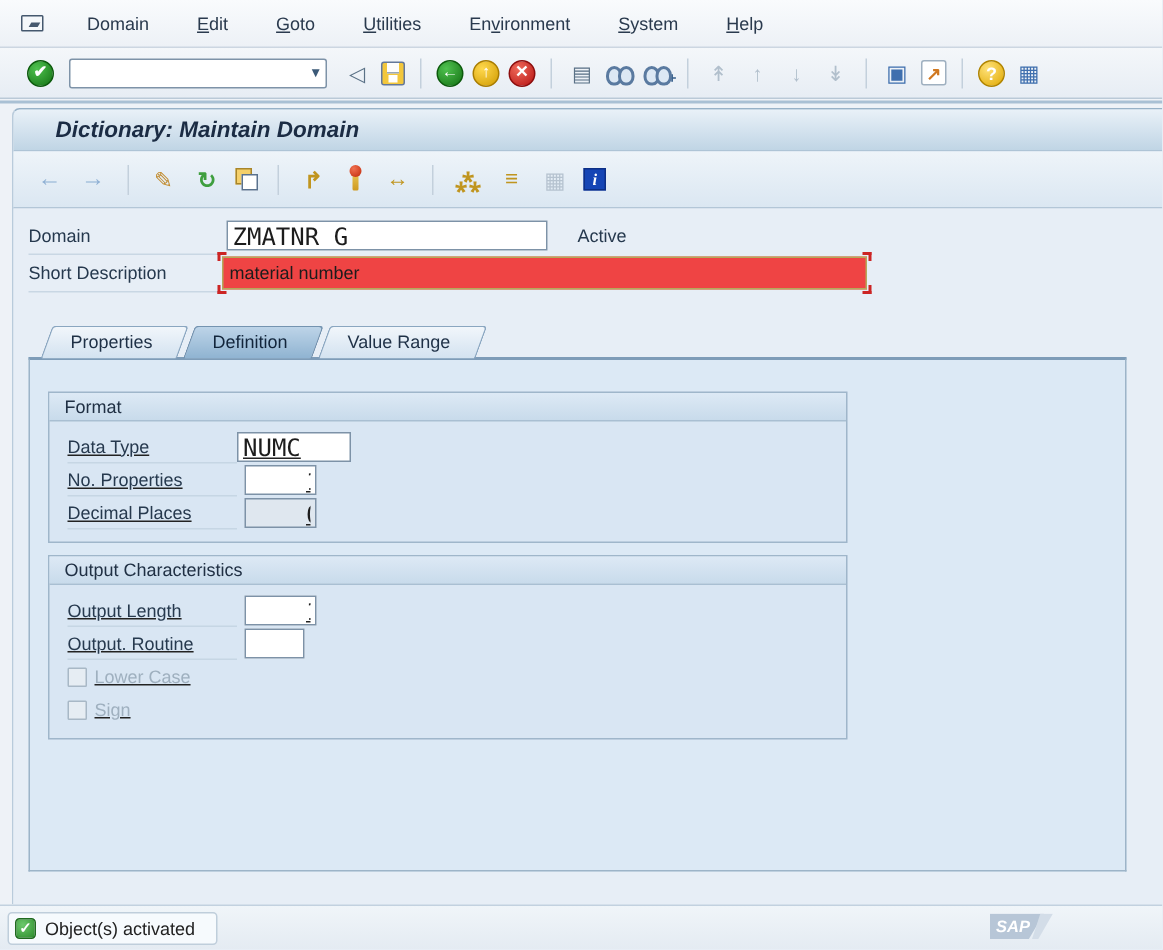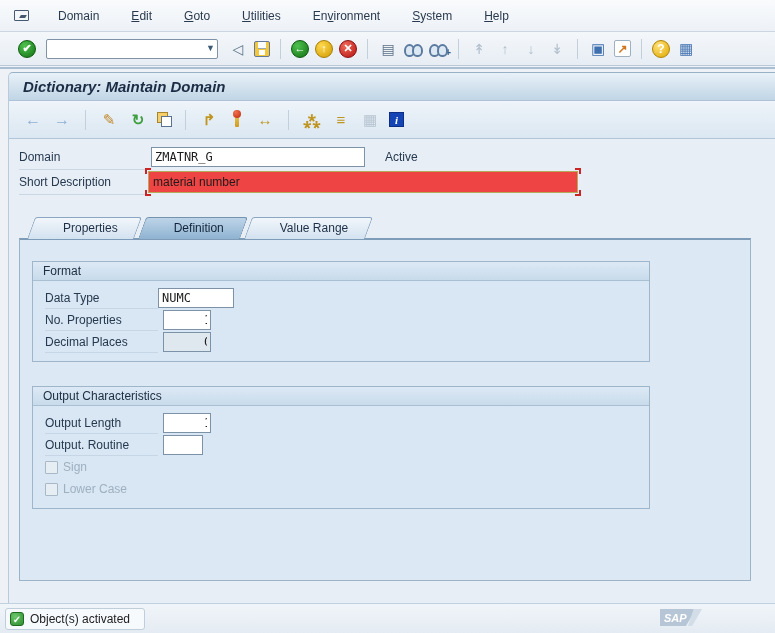--- a/index.html
+++ b/index.html
@@ -47,21 +47,21 @@
   .ico-customize { color:#3f6fae; font-size:15px; }
   .circ.help { background:radial-gradient(circle at 35% 30%, #ffe27a, #e0a800); border:1px solid #b08400; color:#fff; font-size:12px; }
 
   
   .topline { position:absolute; left:0; top:67px; width:775px; height:2px; background:#a9c0d4; }
   .frame { position:absolute; left:8px; top:72px; right:0; bottom:30px;
     border-top:1px solid #97b1c7; border-left:1px solid #b9cbdb; border-top-left-radius:5px; background:#e3edf6; }
 
   .titlebar { position:absolute; left:0; top:0; right:0; height:28px; border-top-left-radius:5px;
     background:linear-gradient(#e9f1f8,#c0d5e5); border-bottom:1px solid #aec4d6;
-    display:flex; align-items:center; padding-left:14px; }
+    display:flex; align-items:center; padding-left:28px; }
   .titlebar .ttl { font-size:15px; font-weight:bold; font-style:italic; color:#1b2c44; }
 
   .apptoolbar { position:absolute; left:0; top:28px; right:0; height:38px;
     background:linear-gradient(#eef4f9,#dbe7f2); border-bottom:1px solid #b3c6d7;
     display:flex; align-items:center; gap:9px; padding-left:14px; }
   .aico { font-size:15px; width:20px; text-align:center; cursor:default; }
   .aico.nav { color:#8fb0d4; font-weight:bold; font-size:16px; }
   .aico.pencil { color:#c08828; }
   .aico.refresh { color:#3f9f3f; font-weight:bold; }
   .aico.gold { color:#c0951f; font-weight:bold; }
@@ -73,50 +73,50 @@
   .match::before { content:""; position:absolute; top:-2px; left:-2px; width:8px; height:8px; background:radial-gradient(circle at 35% 30%, #f07050,#c02808); border-radius:50%; }
   .infoico { width:15px; height:15px; background:#1545b5; color:#fff; border:1px solid #0c2f86;
     font-family:"Liberation Serif", serif; font-weight:bold; font-style:italic; font-size:11px;
     display:flex; align-items:center; justify-content:center; }
 
   
   .content { position:absolute; left:0; top:66px; right:0; bottom:0; background:#e7eef6; }
   .flabel { position:absolute; color:#26394e; }
   .rowline { position:absolute; height:1px; background:#c9d7e4; }
   .field { border:1px solid #7d92a7; background:#fff; height:20px; padding:0 3px;
-    font-family:"DejaVu Sans Mono", monospace; font-size:12px; color:#1c1c1c; }
+    font-family:"DejaVu Sans Mono", monospace; font-size:16px; color:#1c1c1c; }
   .field.ro { background:#dfe7ef; }
   .field.num { text-align:right;padding-left:40px; }
   .domain-input { position:absolute; left:142px; top:8px; width:214px; }
   .active-lbl { position:absolute; left:364px; top:11px;margin-left:12px; }
   .sd-wrap { position:absolute; left:139px; top:32px; width:430px; height:22px; }
   .sd-wrap input { width:100%; height:100%; border:1px solid #b5a95a; background:#ef4444;
     font-family:"Liberation Sans", sans-serif; font-size:12px; padding:0 4px; color:#1c1c1c; }
   .corner { position:absolute; width:6px; height:6px; }
   .c-tl { left:-3px; top:-3px; border-top:2px solid #cc2424; border-left:2px solid #cc2424; }
   .c-tr { right:-3px; top:-3px; border-top:2px solid #cc2424; border-right:2px solid #cc2424; }
   .c-bl { left:-3px; bottom:-3px; border-bottom:2px solid #cc2424; border-left:2px solid #cc2424; }
   .c-br { right:-3px; bottom:-3px; border-bottom:2px solid #cc2424; border-right:2px solid #cc2424; }
 
   
   .tabs { position:absolute; left:22px; top:78px; display:flex; gap:4px; height:22px; z-index:2; }
   .tab { position:relative; height:22px; padding:0 20px 0 16px; display:flex; align-items:center; cursor:default; }
   .tab::before { content:""; position:absolute; inset:0; transform:skewX(-20deg);
     background:linear-gradient(#f1f6fb,#d3e2f0); border:1px solid #8aa6c0; border-bottom:none; border-radius:3px 3px 0 0; }
-  .tab .tlbl { position:relative; z-index:1; color:#1e3046;margin-left:16px; }
+  .tab .tlbl { position:relative; z-index:1; color:#1e3046; }
   .tab.active::before { background:linear-gradient(#bdd4e8,#8fb3d1); border-color:#7493b0; }
   .tab.active .tlbl { color:#12253b; }
 
   .panel { position:absolute; left:10px; top:99px; width:732px; height:343px;
     background:#dce9f5; border:1px solid #9db4c8; border-top:2px solid #7e9cb8; }
 
-  .grp { position:absolute; left:12px; width:618px; border:1px solid #9fb6ca; background:#d9e6f3; }
+  .grp { position:absolute; left:12px; width:533px; border:1px solid #9fb6ca; background:#d9e6f3; }
   .grp-hd { height:19px; background:linear-gradient(#dde9f5,#c8dbeb); border-bottom:1px solid #a9bfd2;
     display:flex; align-items:center; padding-left:10px; color:#203044; }
-  .grp-body { padding:6px 0 8px 12px; }
+  .grp-body { padding:6px 0 8px 12px;text-decoration:underline; }
   .frow { display:flex; align-items:center; height:22px; }
   .frow .lbl { width:113px; align-self:stretch; display:flex; align-items:center;
     border-bottom:1px solid #c6d6e4; color:#26394e; }
   .frow .desc { margin-left:12px; color:#26394e; }
   .cbrow { display:flex; align-items:center; height:22px; gap:5px; color:#9fb0bf; }
   .cbrow .cb { width:13px; height:13px; border:1px solid #a8b8c6; background:#e6edf3; border-radius:1px; }
 
   
   .statusbar { position:absolute; left:0; right:0; bottom:0; height:30px;
     background:linear-gradient(#f0f5f9,#e4ebf2); border-top:1px solid #c2d1df; }
@@ -248,38 +248,38 @@
               <span class="lbl">No. Properties</span>
               <input class="field num" style="width: 48px; margin-left: 5px;" value="18">
             </div>
             <div class="frow">
               <span class="lbl">Decimal Places</span>
               <input class="field num ro" style="width: 48px; margin-left: 5px;" readonly="" value="0">
             </div>
           </div>
         </div>
 
-        <div class="grp" style="top:146px;">
+        <div class="grp" style="top:130px;">
           <div class="grp-hd">Output Characteristics</div>
           <div class="grp-body">
             <div class="frow">
               <span class="lbl">Output Length</span>
               <input class="field num" style="width: 48px; margin-left: 5px;" value="18">
             </div>
             <div class="frow">
               <span class="lbl">Output. Routine</span>
               <input class="field" style="width: 40px; margin-left: 5px;" value="">
+            </div>
+            <div class="cbrow">
+              <span class="cb"></span>
+              <span>Lower Case</span>
             </div>
             <div class="cbrow">
               <span class="cb"></span>
               <span>Sign</span>
-            </div>
-            <div class="cbrow">
-              <span class="cb"></span>
-              <span>Lower Case</span>
             </div>
           </div>
         </div>
 
       </div>
     </div>
   </div>
 
   <div class="statusbar">
     <div class="status-pill">

